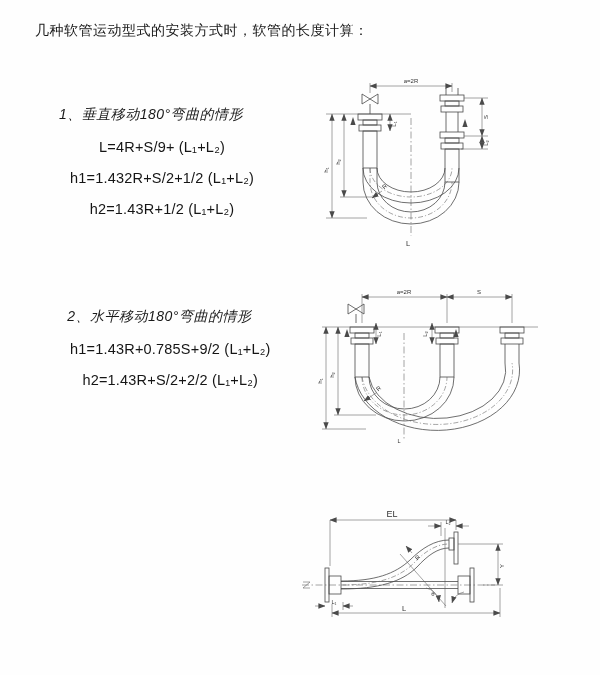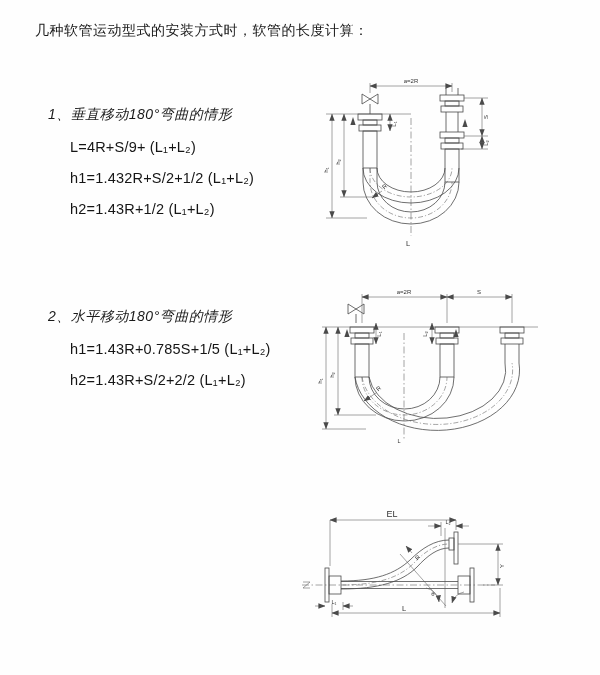--- a/index.html
+++ b/index.html
@@ -1,18 +1,18 @@
 <!DOCTYPE html>
 <html><head>
 <meta charset="utf-8">
 <style>
   html,body{margin:0;padding:0;background:#ffffff;}
   .sheet{
     position:relative;width:600px;height:675px;background:#fefefe;overflow:hidden;
-    font-family:"Liberation Sans","DejaVu Sans",sans-serif;color:#1c1c1c;
+    font-family:"Liberation Sans","DejaVu Sans",sans-serif;color:#1c1c1c;text-align:center;
   }
   .title{
     position:absolute;left:35px;top:22px;font-size:14px;font-weight:400;
     letter-spacing:.5px;color:#1a1a1a;margin:0;
   }
   .sec{position:absolute;left:48px;margin:0;}
   .sec h2{font-size:14px;font-weight:400;color:#1a1a1a;margin:0 0 8px 0;letter-spacing:.5px;font-style:italic;}
   .sec p{margin:0;padding-left:22px;font-size:14.5px;color:#151515;line-height:31px;letter-spacing:.2px;}
   #sec1{top:106px;}
   #sec2{top:308px;}
@@ -49,21 +49,21 @@
 
   <section class="sec" id="sec1">
     <h2>1、垂直移动180°弯曲的情形</h2>
     <p>L=4R+S/9+ (L₁+L₂)</p>
     <p>h1=1.432R+S/2+1/2 (L₁+L₂)</p>
     <p>h2=1.43R+1/2 (L₁+L₂)</p>
   </section>
 
   <section class="sec" id="sec2">
     <h2>2、水平移动180°弯曲的情形</h2>
-    <p>h1=1.43R+0.785S+1/5 (L₁+L₂)</p>
+    <p>h1=1.43R+0.785S+9/2 (L₁+L₂)</p>
     <p>h2=1.43R+S/2+2/2 (L₁+L₂)</p>
   </section>
 
 
   <svg id="dia1" width="225" height="195" viewBox="0 0 225 195">
     <g>
       <line class="thin cdash" x1="99" y1="48" x2="99" y2="166"></line>
       <line class="thin" x1="14" y1="44" x2="99" y2="44"></line>
     </g>
 

